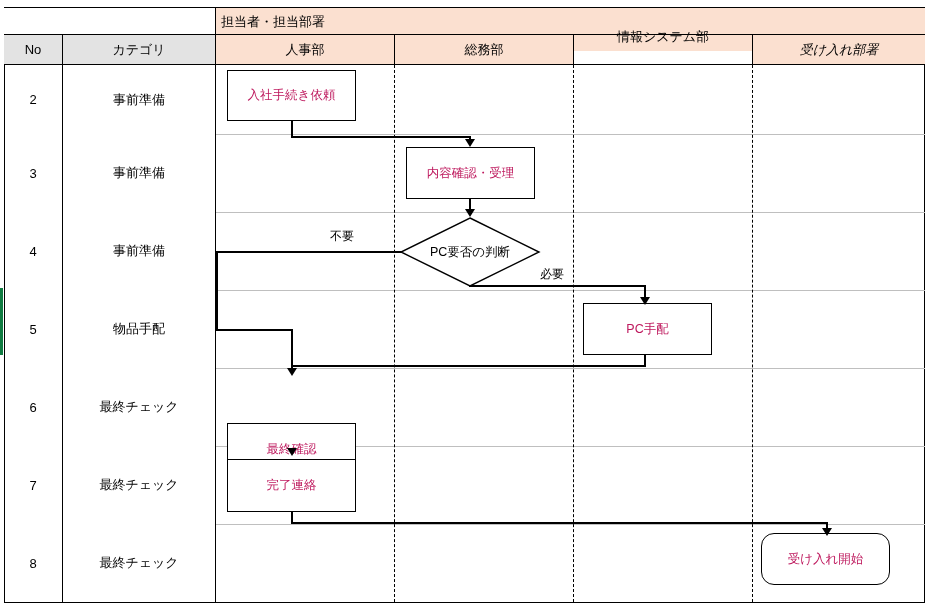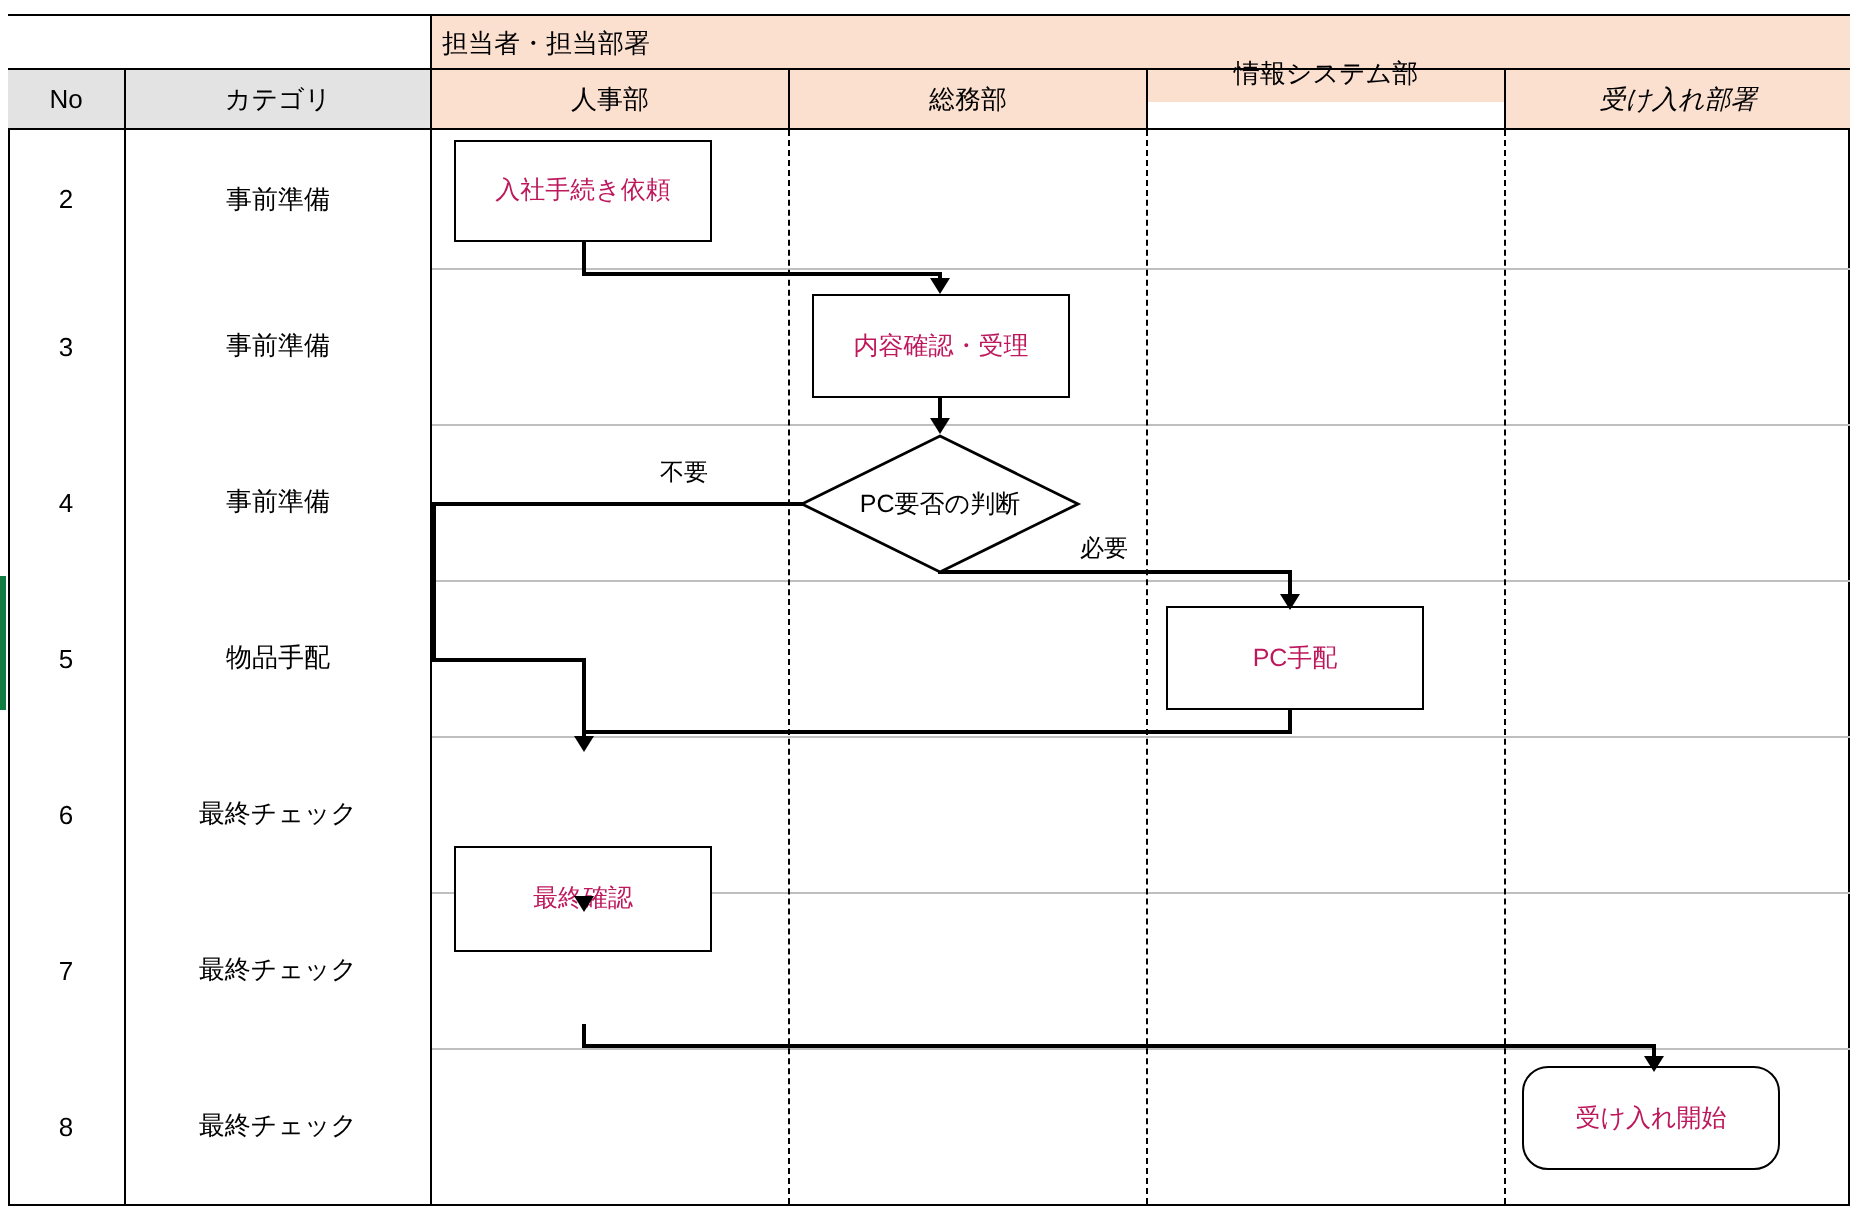--- a/index.html
+++ b/index.html
@@ -234,16 +234,17 @@
     <svg width="142" height="72" viewBox="0 0 142 72">
       <polygon points="71,2 140,36 71,70 2,36" fill="#ffffff" stroke="#000000" stroke-width="1.4"></polygon>
     </svg>
     <span class="dlabel">PC要否の判断</span>
   </div>
 
   <div class="node" style="left:583px;top:303px;width:129px;height:52px;">PC手配</div>
 
   <div class="node" style="left:227px;top:381px;width:129px;height:53px;margin-top:42px;">最終確認</div>
 
+  <div class="node" style="left:227px;top:459px;width:129px;height:53px;">完了連絡</div>
 
   <div class="node terminator" style="left:761px;top:533px;width:129px;height:52px;">受け入れ開始</div>
 
 </div>
 
 </body></html>

